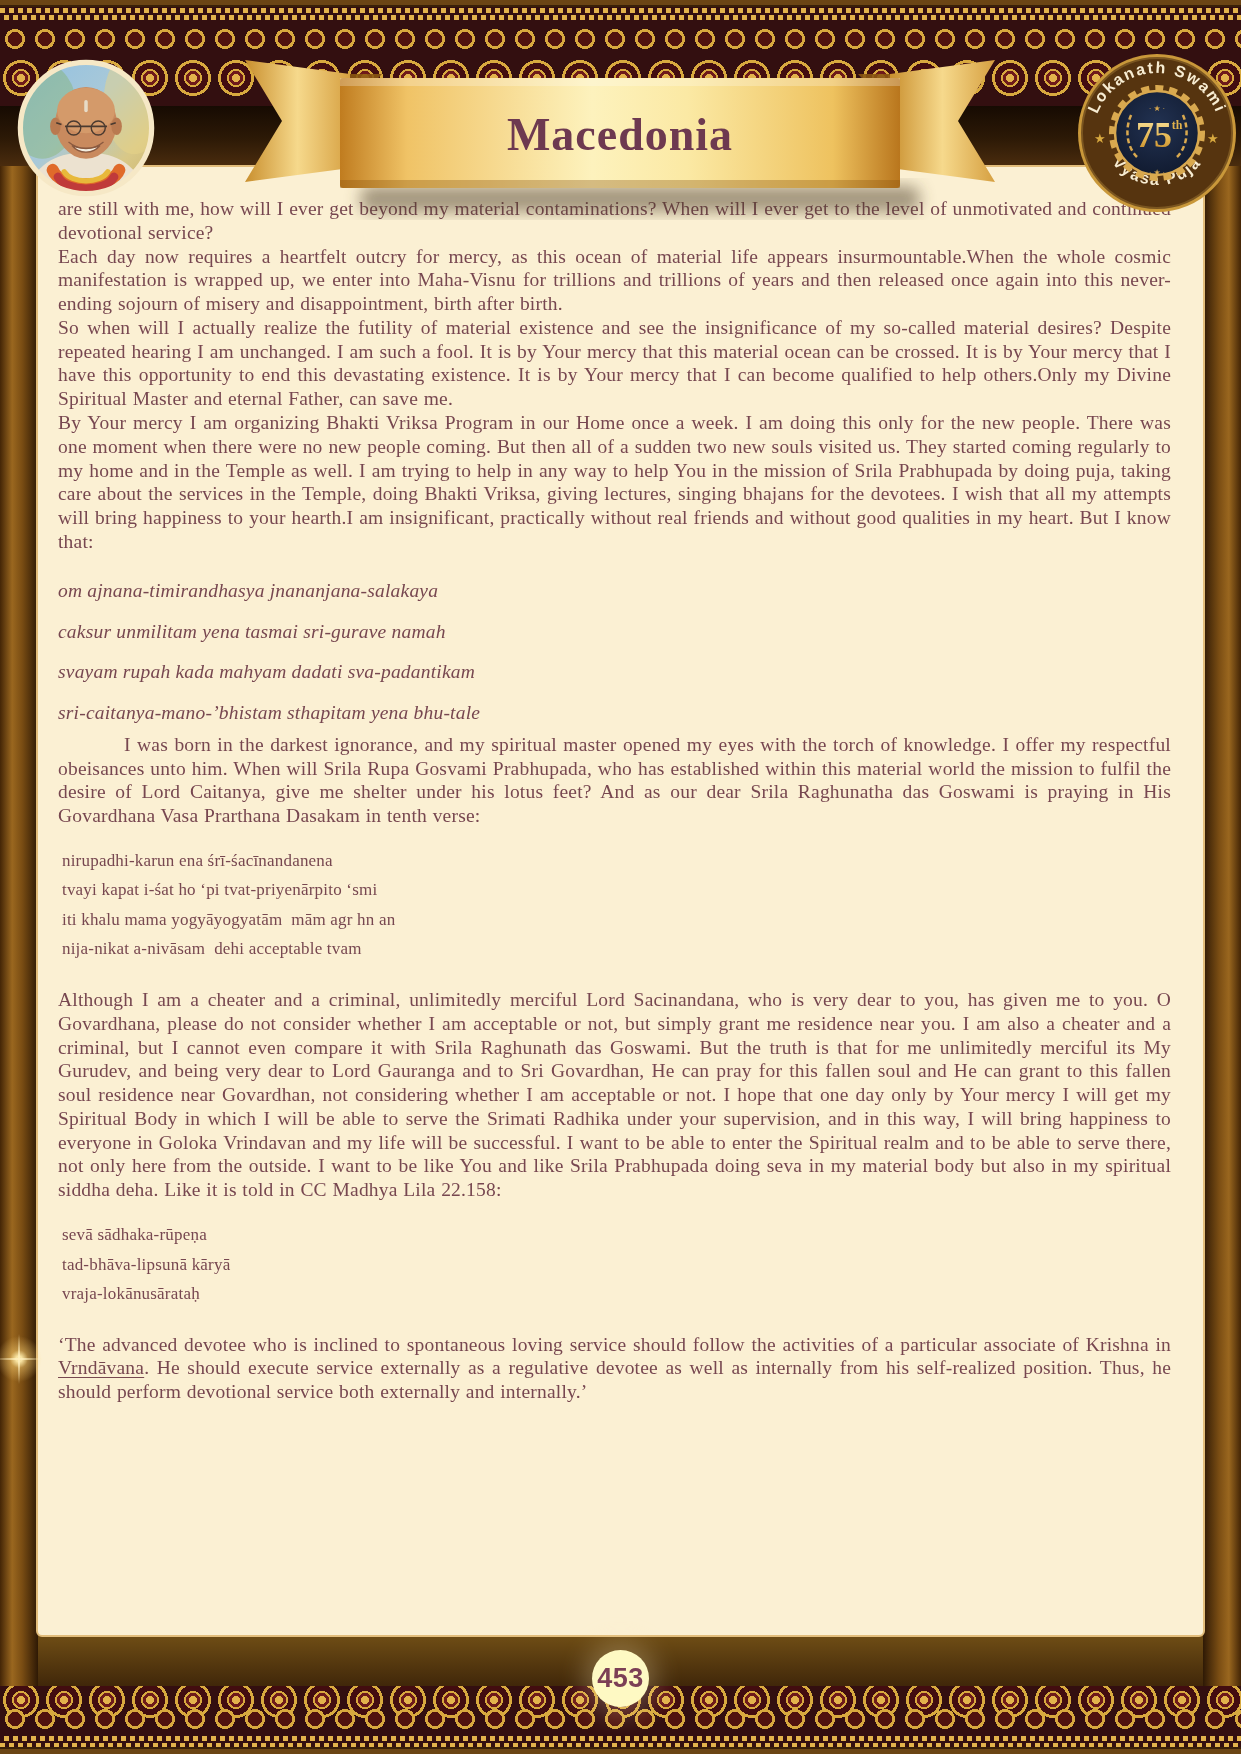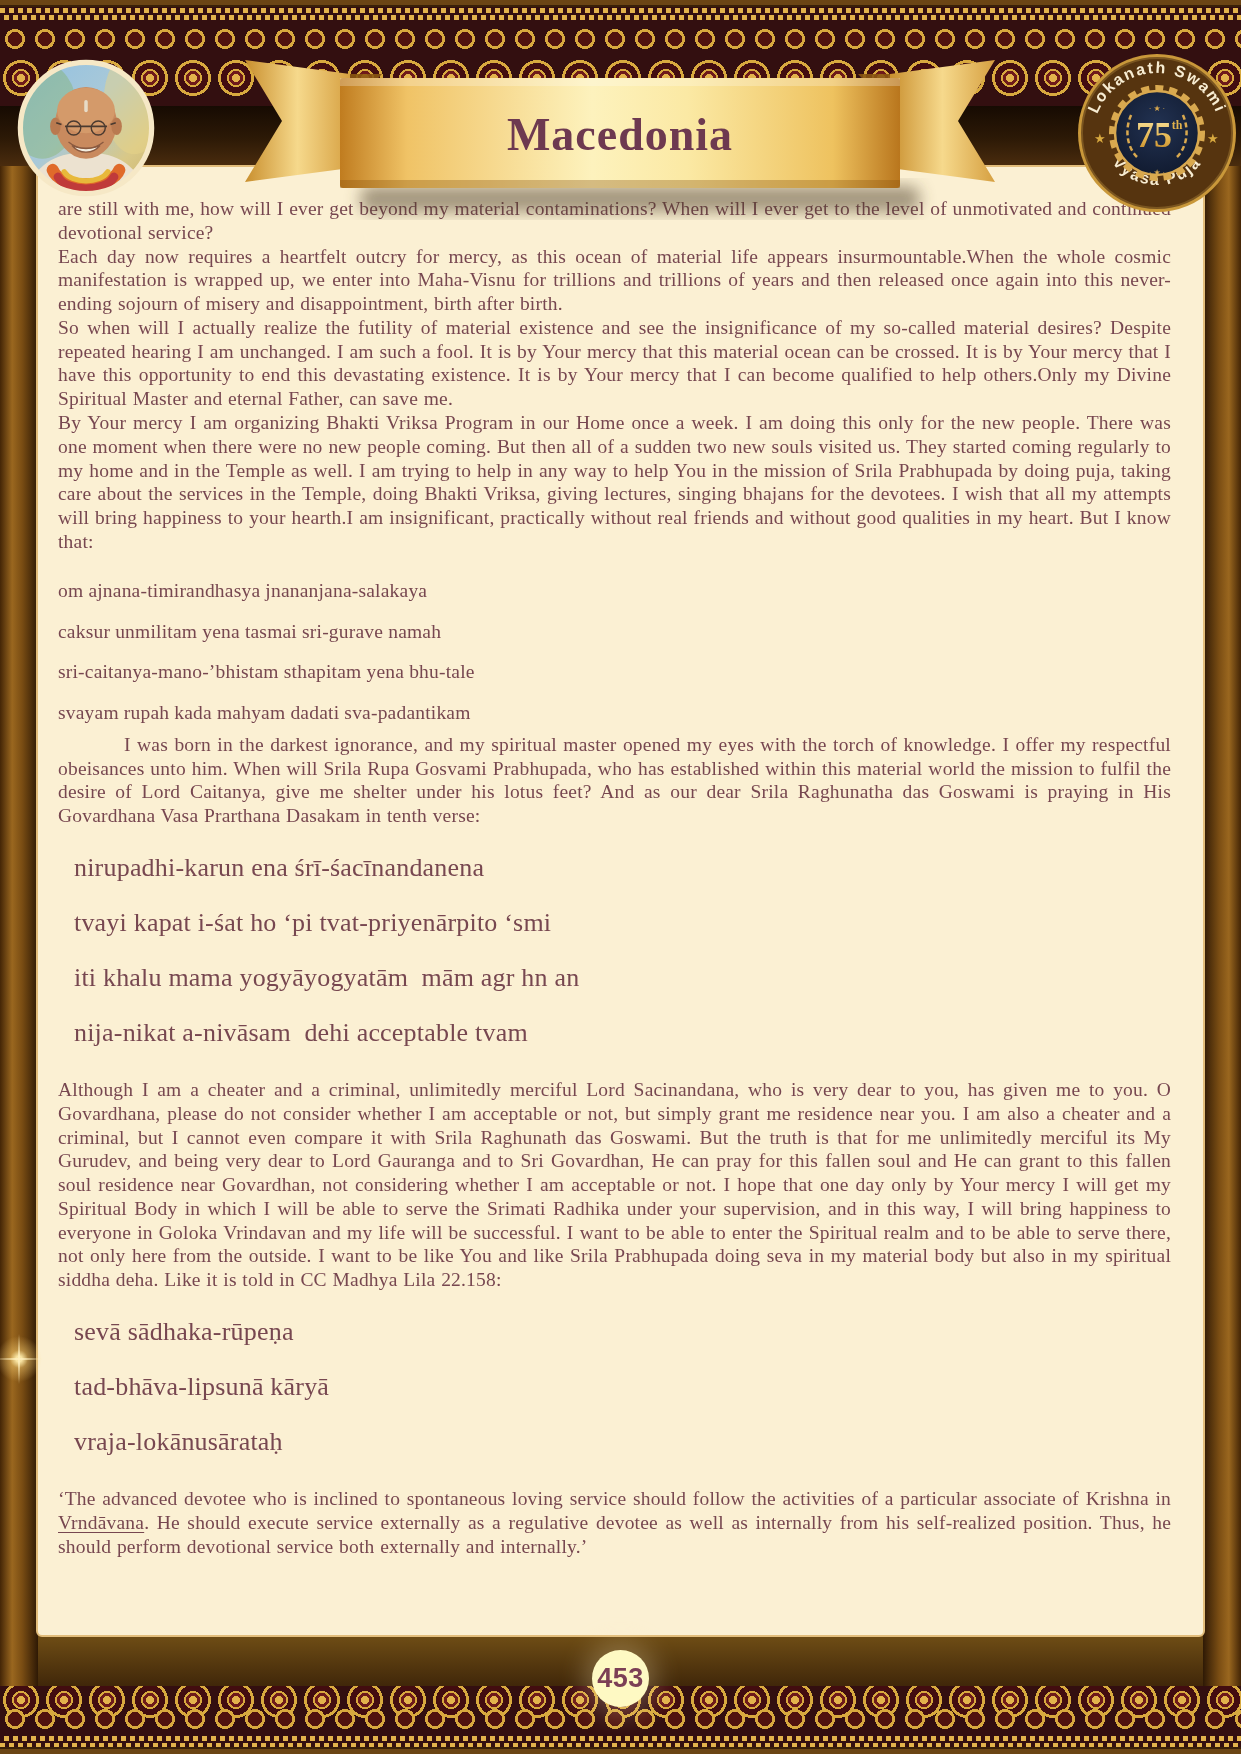--- a/index.html
+++ b/index.html
@@ -30,23 +30,23 @@
     background-position:0 0,0 6px,4px 13px,0 20px,0 32px;}
   
   .panel{position:absolute;left:36px;top:165px;width:1169px;height:1472px;z-index:3;
     background:#fbf0d3;border:2px solid #e2bd7b;box-sizing:border-box;border-radius:6px;
     overflow:hidden;}
   .panel-inner{padding:30px 32px 0 20px;}
   .body-p{margin:0;font-size:19.5px;line-height:1.22;color:#774750;text-align:justify;
     letter-spacing:.2px;word-spacing:.6px;}
   .body-p.indent{text-indent:66px;}
   .verse-spaced{margin:25px 0 8px;}
-  .verse-spaced p{margin:0 0 17px;font-size:19.5px;line-height:1.22;color:#774750;letter-spacing:.2px;}
+  .verse-spaced p{margin:0 0 17px;font-size:19.5px;line-height:1.22;color:#774750;letter-spacing:.2px;font-style:italic;}
   .verse{margin:20px 0 26px;}
-  .verse p{margin:16px;font-size:26px;line-height:1.5;color:#774750;letter-spacing:.2px;white-space:pre-wrap;}
+  .verse p{margin:4px;font-size:17px;line-height:1.5;color:#774750;letter-spacing:.2px;white-space:pre-wrap;}
   .verse-spaced p:last-child{margin-bottom:0;}
   u{text-underline-offset:3px;font-family:Liberation Serif, serif;}
   
   .ribbon{position:absolute;left:210px;top:48px;width:820px;height:200px;z-index:5;}
   
   .photo{position:absolute;left:16px;top:58px;width:140px;height:140px;z-index:6;}
   
   .badge{position:absolute;left:1077px;top:53px;width:160px;height:160px;z-index:6;}
   
   .sparkle{position:absolute;left:-8px;top:1332px;width:54px;height:54px;z-index:4;pointer-events:none;
@@ -76,22 +76,22 @@
 
   <div class="panel">
     <div class="panel-inner">
         <p class="body-p">are still with me, how will I ever get beyond my material contaminations? When will I ever get to the level of unmotivated and continued devotional service?</p>
         <p class="body-p">Each day now requires a heartfelt outcry for mercy, as this ocean of material life appears insurmountable.When the whole cosmic manifestation is wrapped up, we enter into Maha-Visnu for trillions and trillions of years and then released once again into this never-ending sojourn of misery and disappointment, birth after birth.</p>
         <p class="body-p">So when will I actually realize the futility of material existence and see the insignificance of my so-called material desires? Despite repeated hearing I am unchanged. I am such a fool. It is by Your mercy that this material ocean can be crossed. It is by Your mercy that I have this opportunity to end this devastating existence. It is by Your mercy that I can become qualified to help others.Only my Divine Spiritual Master and eternal Father, can save me.</p>
         <p class="body-p">By Your mercy I am organizing Bhakti Vriksa Program in our Home once a week. I am doing this only for the new people. There was one moment when there were no new people coming. But then all of a sudden two new souls visited us. They started coming regularly to my home and in the Temple as well. I am trying to help in any way to help You in the mission of Srila Prabhupada by doing puja, taking care about the services in the Temple, doing Bhakti Vriksa, giving lectures, singing bhajans for the devotees. I wish that all my attempts will bring happiness to your hearth.I am insignificant, practically without real friends and without good qualities in my heart. But I know that:</p>
         <div class="verse-spaced">
           <p>om ajnana-timirandhasya jnananjana-salakaya</p>
           <p>caksur unmilitam yena tasmai sri-gurave namah</p>
+          <p>svayam rupah kada mahyam dadati sva-padantikam</p>
           <p>sri-caitanya-mano-’bhistam sthapitam yena bhu-tale</p>
-          <p>svayam rupah kada mahyam dadati sva-padantikam</p>
         </div>
         <p class="body-p indent">I was born in the darkest ignorance, and my spiritual master opened my eyes with the torch of knowledge. I offer my respectful obeisances unto him. When will Srila Rupa Gosvami Prabhupada, who has established within this material world the mission to fulfil the desire of Lord Caitanya, give me shelter under his lotus feet? And as our dear Srila Raghunatha das Goswami is praying in His Govardhana Vasa Prarthana Dasakam in tenth verse:</p>
         <div class="verse">
           <p>nirupadhi-karun ena śrī-śacīnandanena</p>
           <p>tvayi kapat i-śat ho ‘pi tvat-priyenārpito ‘smi</p>
           <p>iti khalu mama yogyāyogyatām  mām agr hn an</p>
           <p>nija-nikat a-nivāsam  dehi acceptable tvam</p>
         </div>
         <p class="body-p">Although I am a cheater and a criminal, unlimitedly merciful Lord Sacinandana, who is very dear to you, has given me to you. O Govardhana, please do not consider whether I am acceptable or not, but simply grant me residence near you. I am also a cheater and a criminal, but I cannot even compare it with Srila Raghunath das Goswami. But the truth is that for me unlimitedly merciful its My Gurudev, and being very dear to Lord Gauranga and to Sri Govardhan, He can pray for this fallen soul and He can grant to this fallen soul residence near Govardhan, not considering whether I am acceptable or not. I hope that one day only by Your mercy I will get my Spiritual Body in which I will be able to serve the Srimati Radhika under your supervision, and in this way, I will bring happiness to everyone in Goloka Vrindavan and my life will be successful. I want to be able to enter the Spiritual realm and to be able to serve there, not only here from the outside. I want to be like You and like Srila Prabhupada doing seva in my material body but also in my spiritual siddha deha. Like it is told in CC Madhya Lila 22.158:</p>
         <div class="verse">

